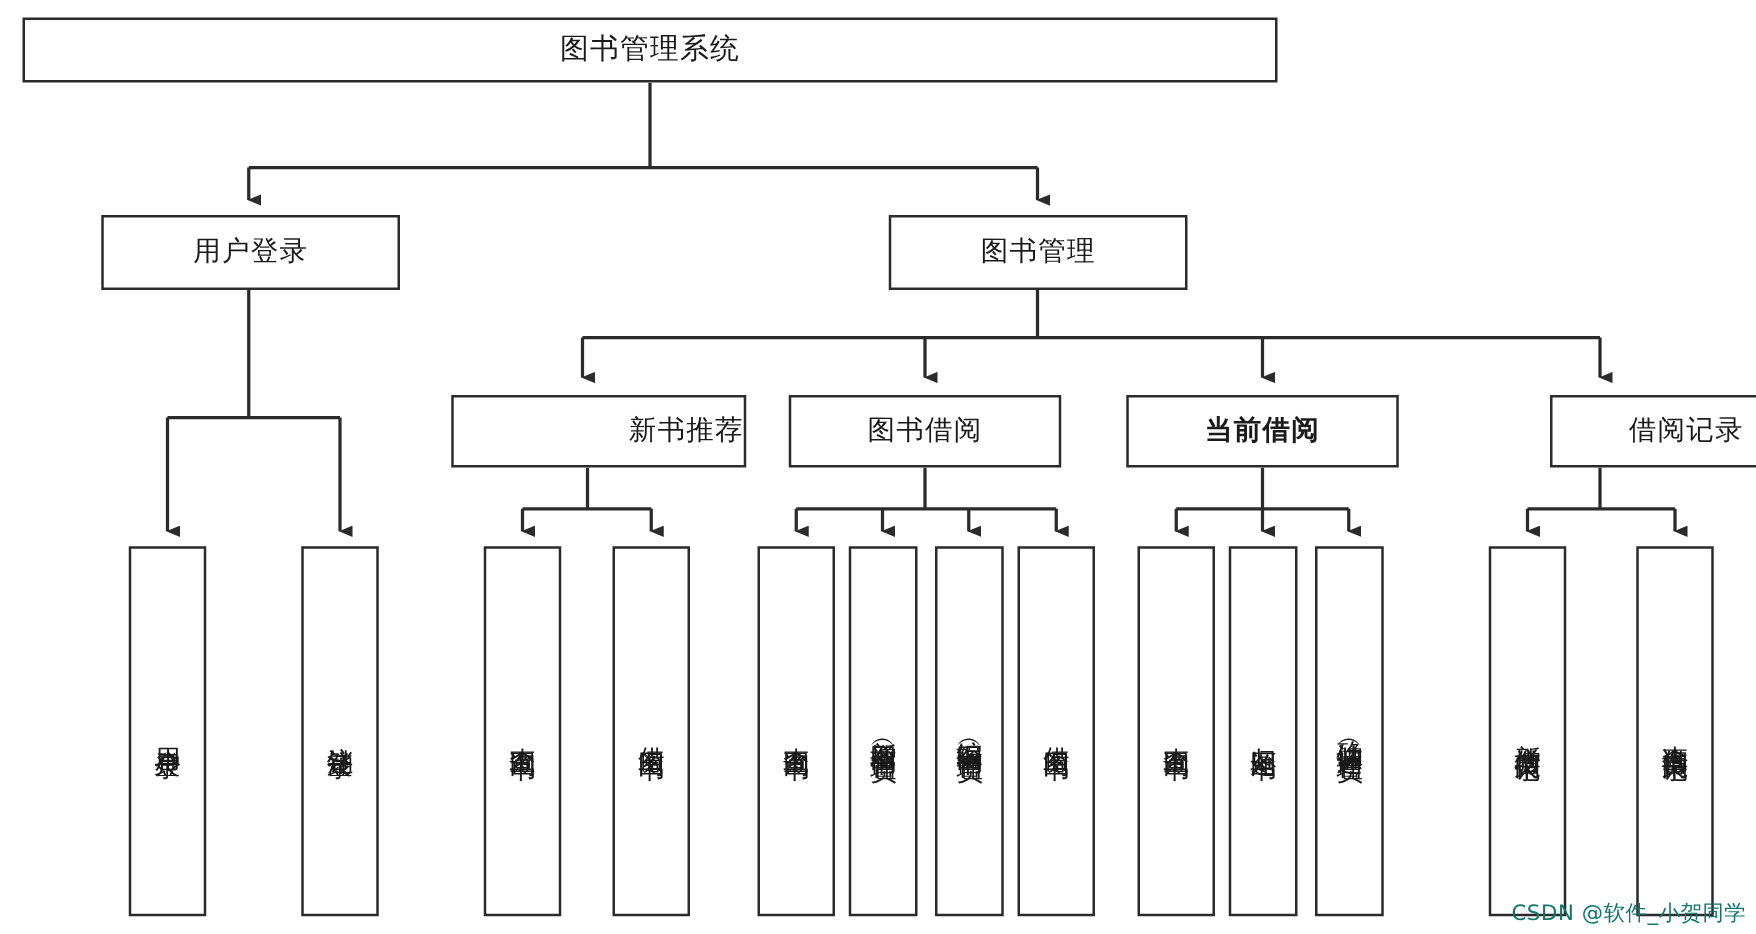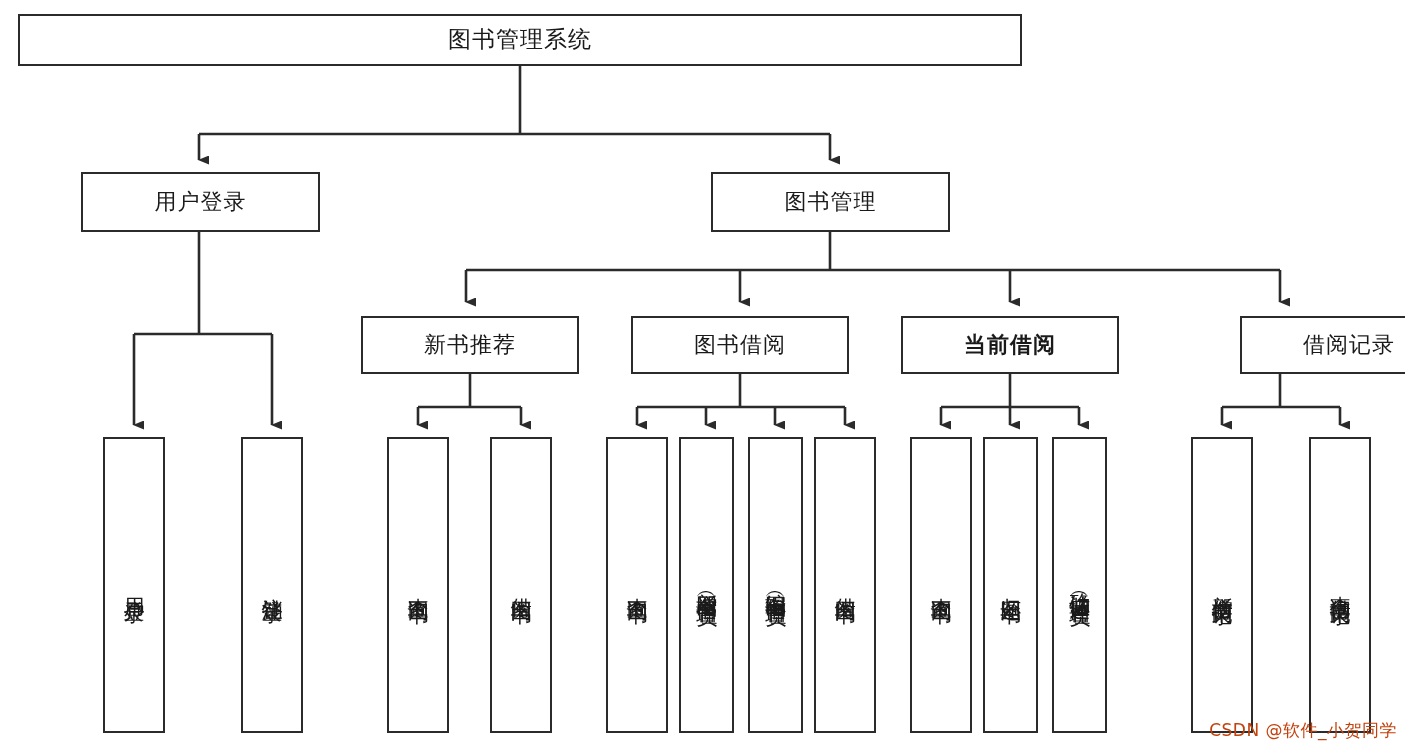--- a/index.html
+++ b/index.html
@@ -54,21 +54,21 @@
     white-space: nowrap;
   }
   .node.root {
     font-size: 23px;
   }
   .watermark {
     position: absolute;
     right: 8px;
     bottom: 5px;
     font-size: 17px;
-    color: #c2410c;
+    color: #0f766e;
     white-space: nowrap;
     letter-spacing: 0.5px;
   }
 </style>
 </head>
 <body>
 
 <div id="canvas">
 
   <svg id="edges" viewBox="0 0 1405 747" xmlns="http://www.w3.org/2000/svg">
@@ -127,21 +127,21 @@
     <span>图书管理系统</span>
   </div>
 
   <div class="node horiz" style="left:81px; top:172px; width:239px; height:60px;">
     <span>用户登录</span>
   </div>
   <div class="node horiz" style="left:711px; top:172px; width:239px; height:60px;">
     <span>图书管理</span>
   </div>
 
-  <div class="node horiz" style="left:361px; top:316px; width:218px; height:58px;">
+  <div class="node horiz" style="left:361px; top:316px; width:236px; height:58px;justify-content:flex-end;">
     <span>新书推荐</span>
   </div>
   <div class="node horiz" style="left:631px; top:316px; width:218px; height:58px;">
     <span>图书借阅</span>
   </div>
   <div class="node horiz" style="left:901px; top:316px; width:218px; height:58px;font-weight:bold;">
     <span>当前借阅</span>
   </div>
   <div class="node horiz" style="left:1240px; top:316px; width:218px; height:58px;">
     <span>借阅记录</span>

